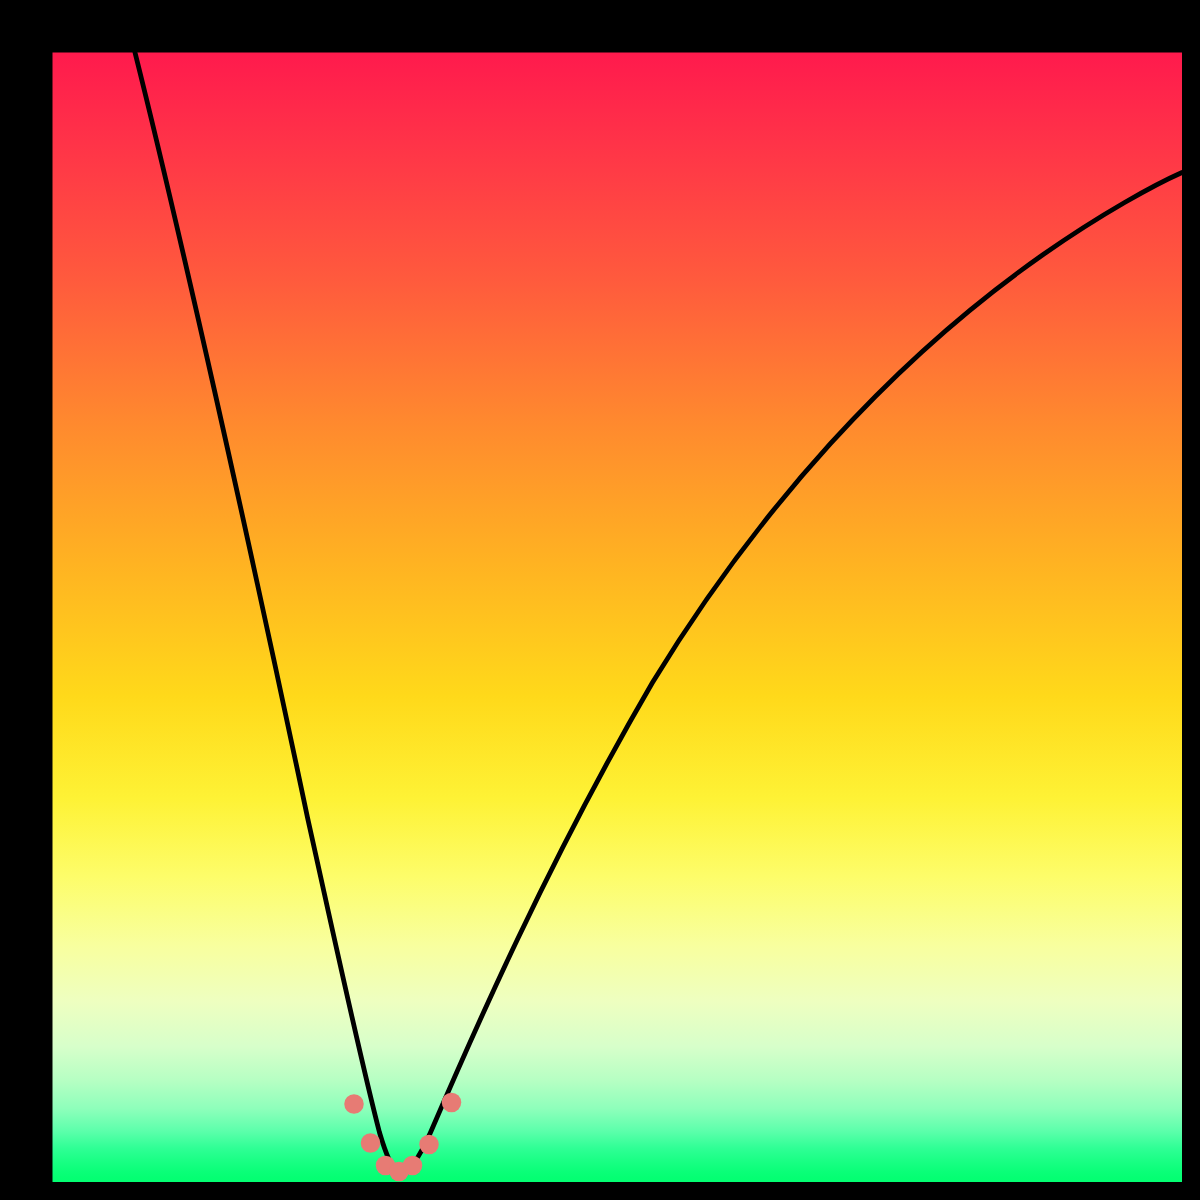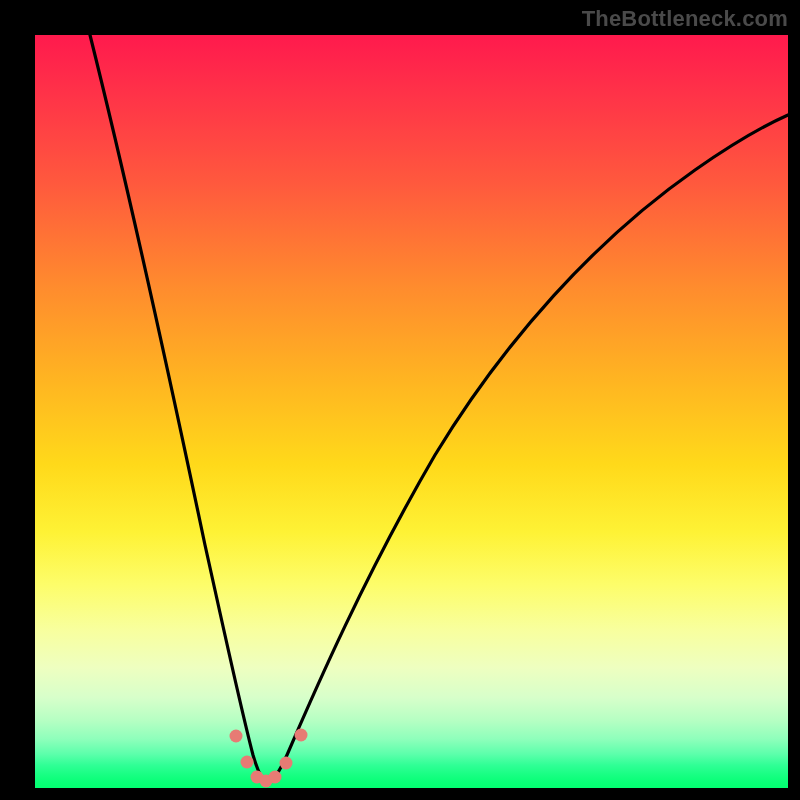--- a/index.html
+++ b/index.html
@@ -64,21 +64,20 @@
     width: 753px;
     height: 753px;
     overflow: visible;
   }
 </style>
 </head>
 <body>
 
 <div class="frame">
 
-  <div class="watermark">TheBottleneck.com</div>
 
   <div class="plot-area">
     <svg class="curves" viewBox="0 0 753 753" preserveAspectRatio="none">
       <path d="M 55 0
                C 85 120, 130 320, 170 510
                C 190 600, 205 670, 218 720
                C 223 737, 227 745, 231 749" fill="none" stroke="#000" stroke-width="3.2" stroke-linecap="round"></path>
       <path d="M 231 749
                C 236 748, 243 740, 252 720
                C 280 655, 330 540, 400 420

